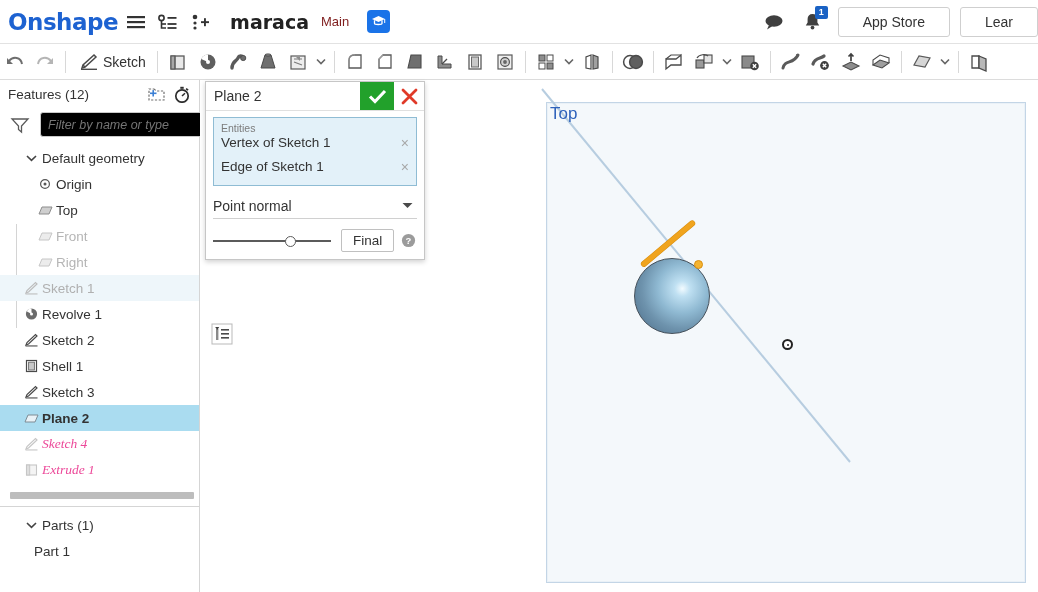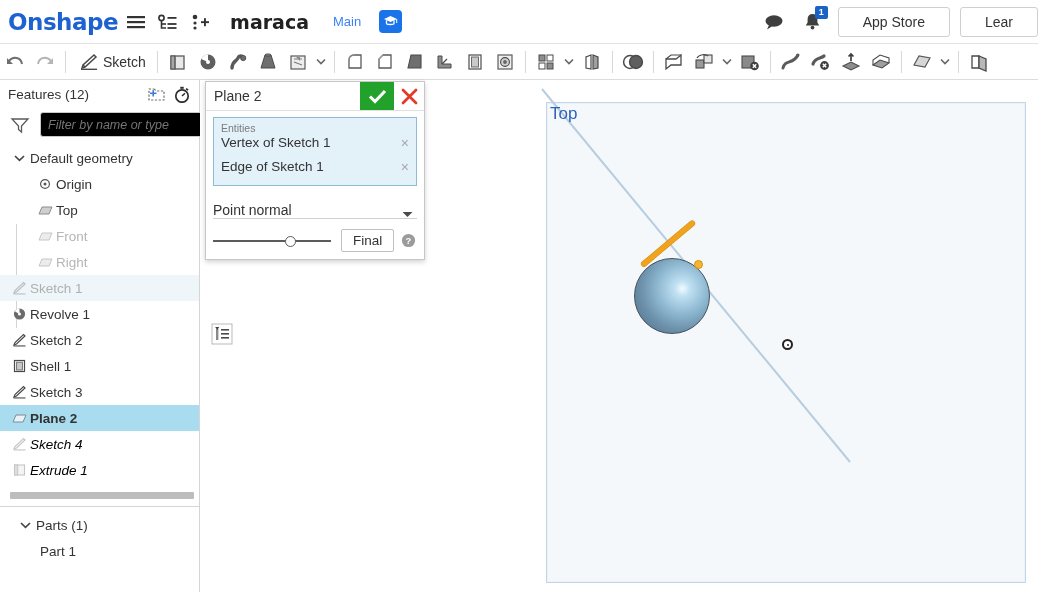--- a/index.html
+++ b/index.html
@@ -21,21 +21,21 @@
   }
   .logo {
     font-size: 23px; font-weight: bold; color: #1d62d1;
     letter-spacing: -0.5px; margin-left: 8px;
     font-family: "DejaVu Sans", sans-serif;
   }
   .topicon { width: 28px; height: 28px; display: flex; align-items: center;
     justify-content: center; margin-left: 4px; cursor: pointer; }
   .doctitle { font-size: 19px; font-weight: bold; color: #222;
     margin-left: 16px; font-family: "DejaVu Sans", sans-serif; }
-  .branch { font-size: 13px; color: #3b82f6; margin-left: 24px; }
+  .branch { font-size: 13px; color: #7f1d1d; margin-left: 12px; }
   .learn-badge {
     margin-left: 18px; width: 23px; height: 23px; border-radius: 4px;
     background: #1a73e8; display: flex; align-items: center; justify-content: center;
   }
   .topright { margin-left: auto; display: flex; align-items: center; height: 100%; }
   .bell-wrap { position: relative; width: 30px; height: 28px;
     display: flex; align-items: center; justify-content: center; margin-left: 10px; }
   .bell-badge {
     position: absolute; right: 0px; top: -2px; background: #1a62c4; color: #fff;
     font-size: 9px; line-height: 12px; min-width: 13px; height: 13px;
@@ -72,40 +72,40 @@
   .feat-title { font-size: 13.5px; color: #333; }
   .feat-head-icons { margin-left: auto; display: flex; align-items: center; gap: 8px; }
   .filter-row { display: flex; align-items: center; padding: 4px 8px 6px 10px; }
   .filter-input {
     flex: 1; margin-left: 10px; height: 25px; border: 1px solid #c9c9c9;
     border-radius: 3px; font-size: 12.5px; font-style: italic; color: #9b9b9b;
     padding: 0 7px; background: #000000; font-family: "Liberation Sans", sans-serif;
   }
   .tree { padding-top: 2px; }
   .tree-row {
-    display: flex; align-items: center; height: 26px; padding-left: 8px;
+    display: flex; align-items: center; height: 26px; padding-left: 20px;
     font-size: 13.5px; color: #333; cursor: pointer; position: relative;
   }
   .tree-row .ico { width: 22px; display: flex; align-items: center; justify-content: center; flex: none; }
   .tree-row.group { font-size: 13.5px; }
   .tree-row.child { padding-left: 34px; }
   .tree-row.dim { color: #b5b5b5; }
-  .tree-row.dim-italic { color: #000000; font-style: italic; }
+  .tree-row.dim-italic { color: #ec4899; font-style: italic; font-family: Liberation Serif, serif; }
   .tree-row.sel { background: #aadcf0; font-weight: bold; }
   .tree-row.faint { background: #eef6fa; color: #b0b0b0; }
   .tree-indent-line {
     position: absolute; left: 16px; top: 144px; width: 1px; height: 104px; background: #d4d4d4;
   }
   .rollback {
     position: absolute; left: 10px; top: 412px; width: 184px; height: 7px;
     background: #bdbdbd; border-radius: 1px; cursor: pointer;
   }
   .rollback-sep { position: absolute; left: 0; top: 426px; width: 200px;
     height: 1px; background: #d5d5d5; }
-  .parts-row { position: absolute; left: 6px; top: 432px; width: 236px; }
+  .parts-row { position: absolute; left: 0; top: 432px; width: 236px; }
 
   
   .viewport {
     position: absolute; left: 200px; top: 80px; width: 838px; height: 512px;
     background: #ffffff; overflow: hidden;
   }
   .vp-left-icon {
     position: absolute; left: 8px; top: 240px; width: 28px; height: 28px;
     display: flex; align-items: center; justify-content: center; cursor: pointer;
   }
@@ -162,21 +162,21 @@
     border: 1px solid #8fbcd4; background: #e3f1f9; padding: 3px 0 2px 0;
   }
   .entities-label { font-size: 10.5px; color: #7b7b7b; padding: 1px 0 1px 7px; }
   .entity-row {
     display: flex; align-items: flex-start; height: 24px; padding: 0 4px 0 7px;
     font-size: 13.5px; color: #333; cursor: pointer; gap: 24px;
   }
   .entity-x { margin-left: auto; color: #a7a7a7; font-size: 14px; padding: 0 3px; cursor: pointer; }
   .dlg-select {
     margin-top: 7px; height: 26px; border-bottom: 1px solid #d0d0d0;
-    display: flex; align-items: flex-end; font-size: 14px; color: #333; cursor: pointer;
+    display: flex; align-items: center; font-size: 14px; color: #333; cursor: pointer;
   }
   .dlg-select .caret { margin-left: auto; margin-right: 4px; }
   .dlg-bottom { display: flex; align-items: center; margin-top: 10px; }
   .slider { position: relative; width: 118px; height: 16px; cursor: pointer; }
   .slider-track { position: absolute; left: 0; top: 7px; width: 118px; height: 2px; background: #5b5b5b; }
   .slider-knob {
     position: absolute; left: 72px; top: 3px; width: 11px; height: 11px;
     border-radius: 50%; background: #fff; border: 1.5px solid #5b5b5b;
   }
   .final-btn {

